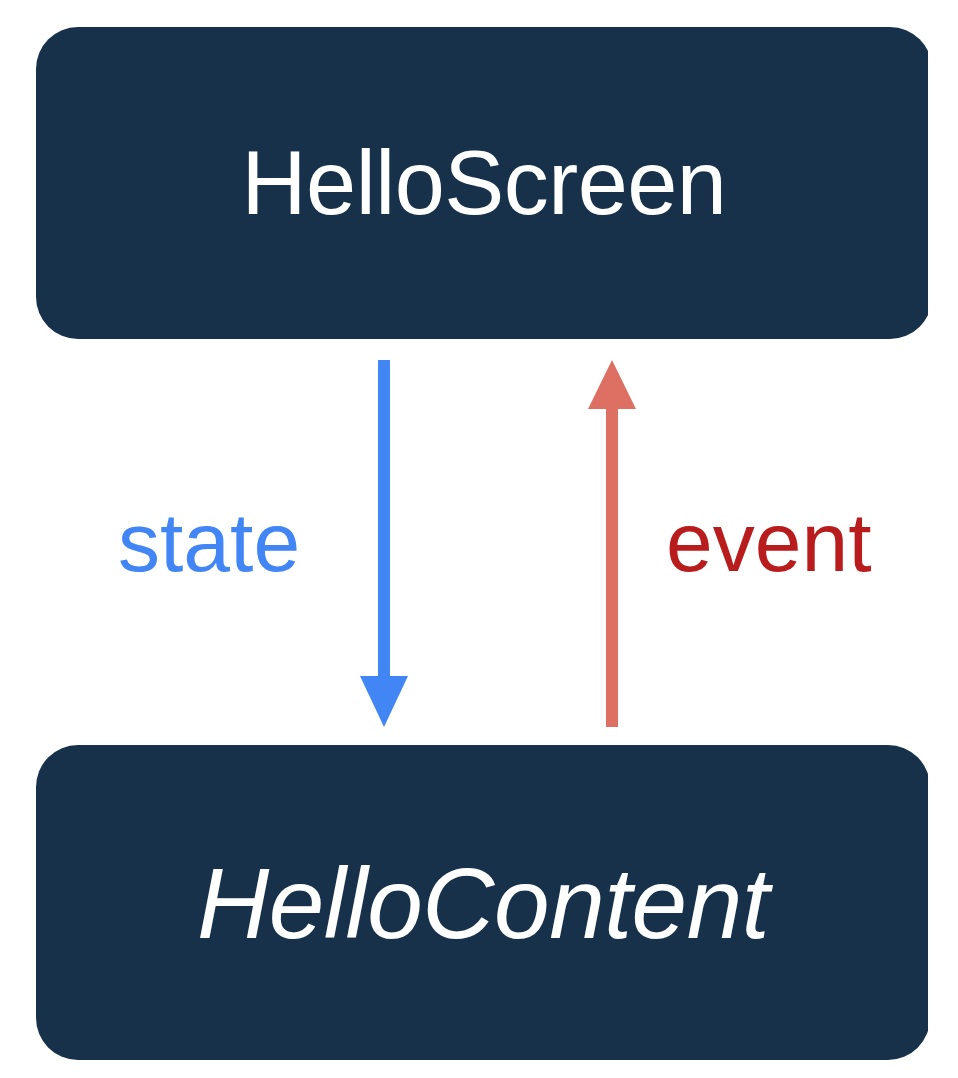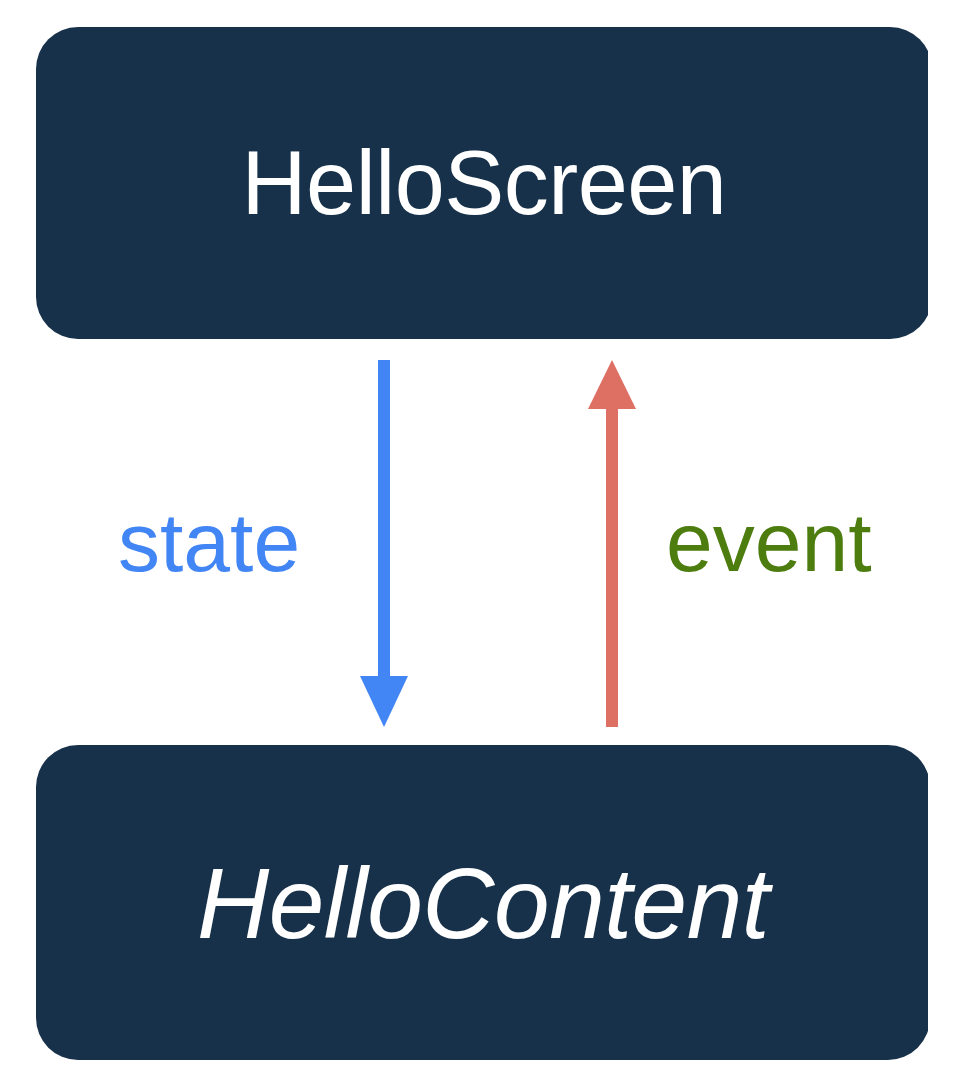--- a/index.html
+++ b/index.html
@@ -76,21 +76,21 @@
     user-select: none;
   }
   #label-state {
     left: 118px;
     top: 500px;
     color: #4285F4;
   }
   #label-event {
     left: 666px;
     top: 500px;
-    color: #4d7c0f;
+    color: #b91c1c;
   }
 </style>
 </head>
 <body>
 
 <div id="canvas">
 
   <div class="node" id="node-screen">
     <span class="node-label">HelloScreen</span>
   </div>

